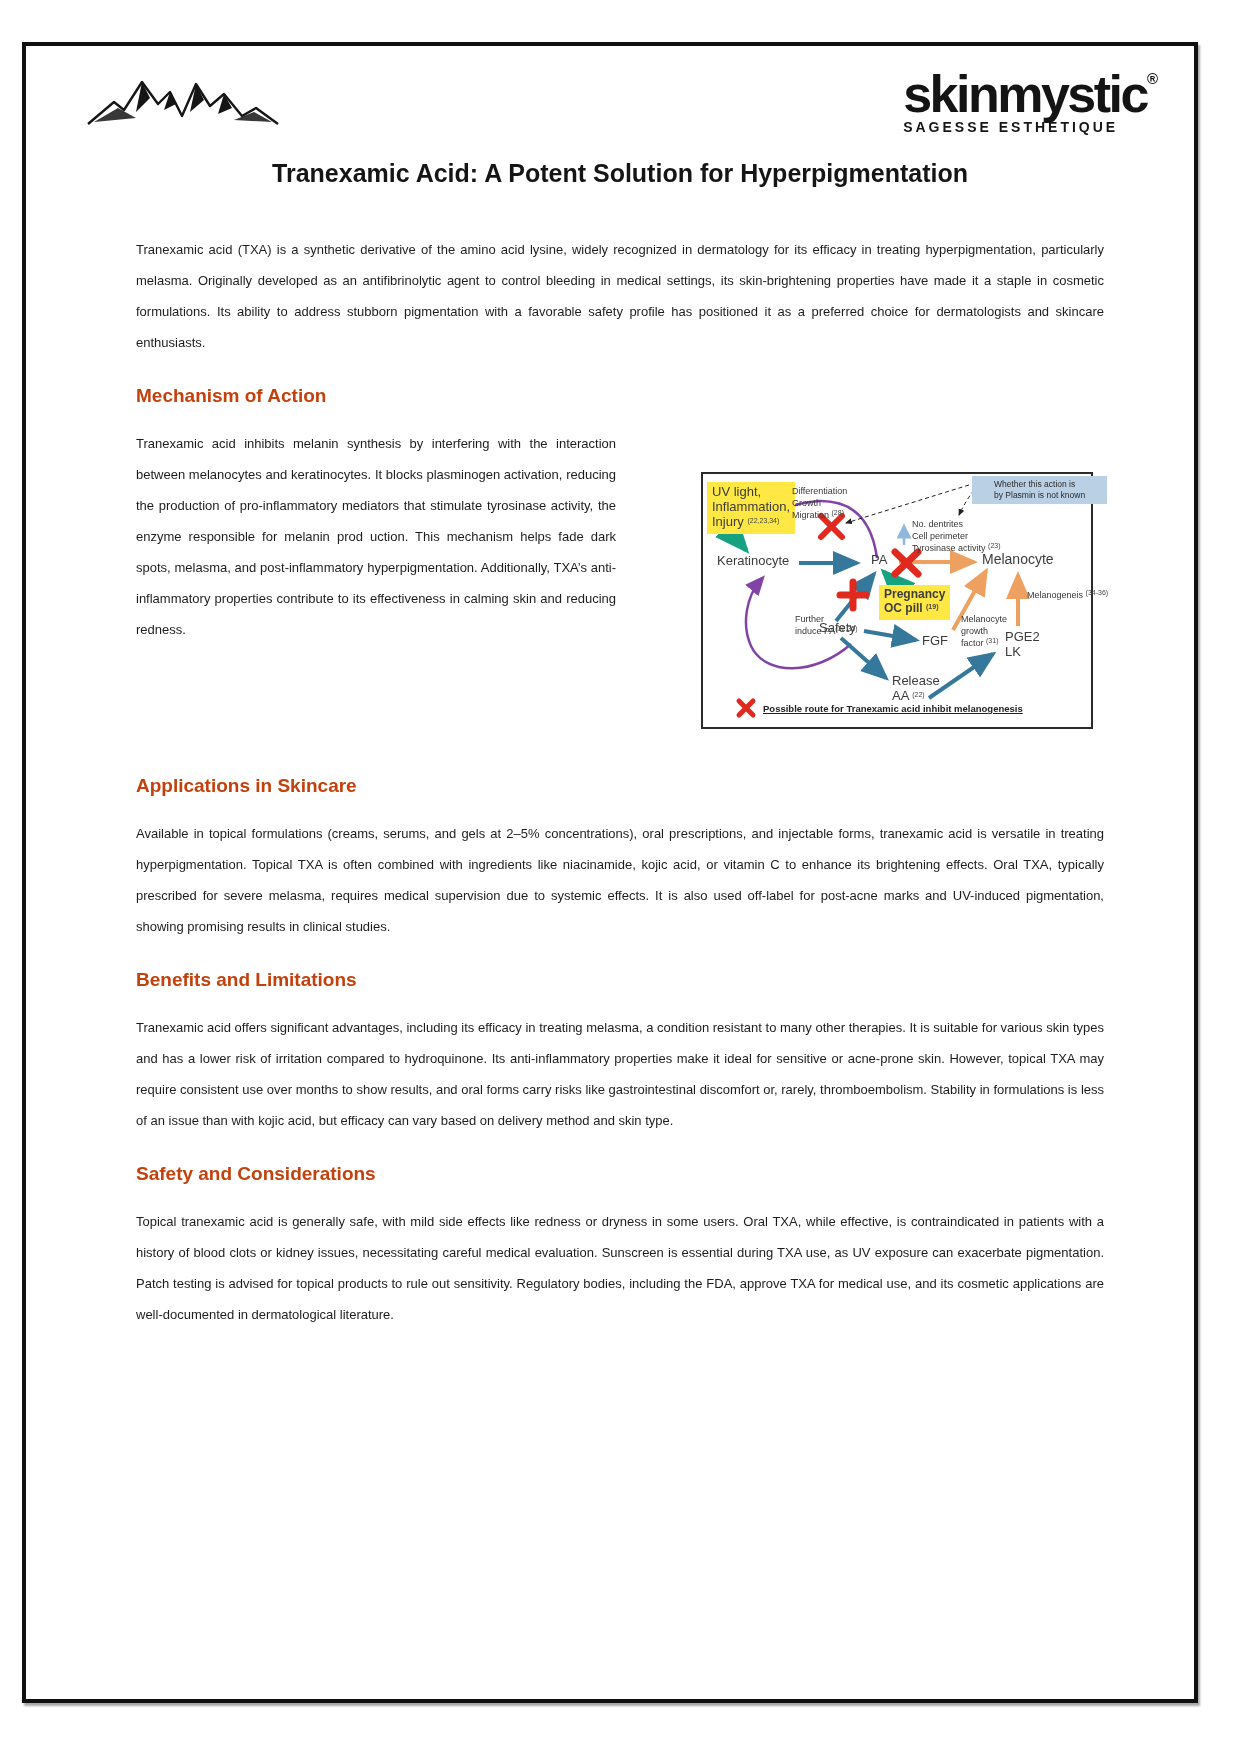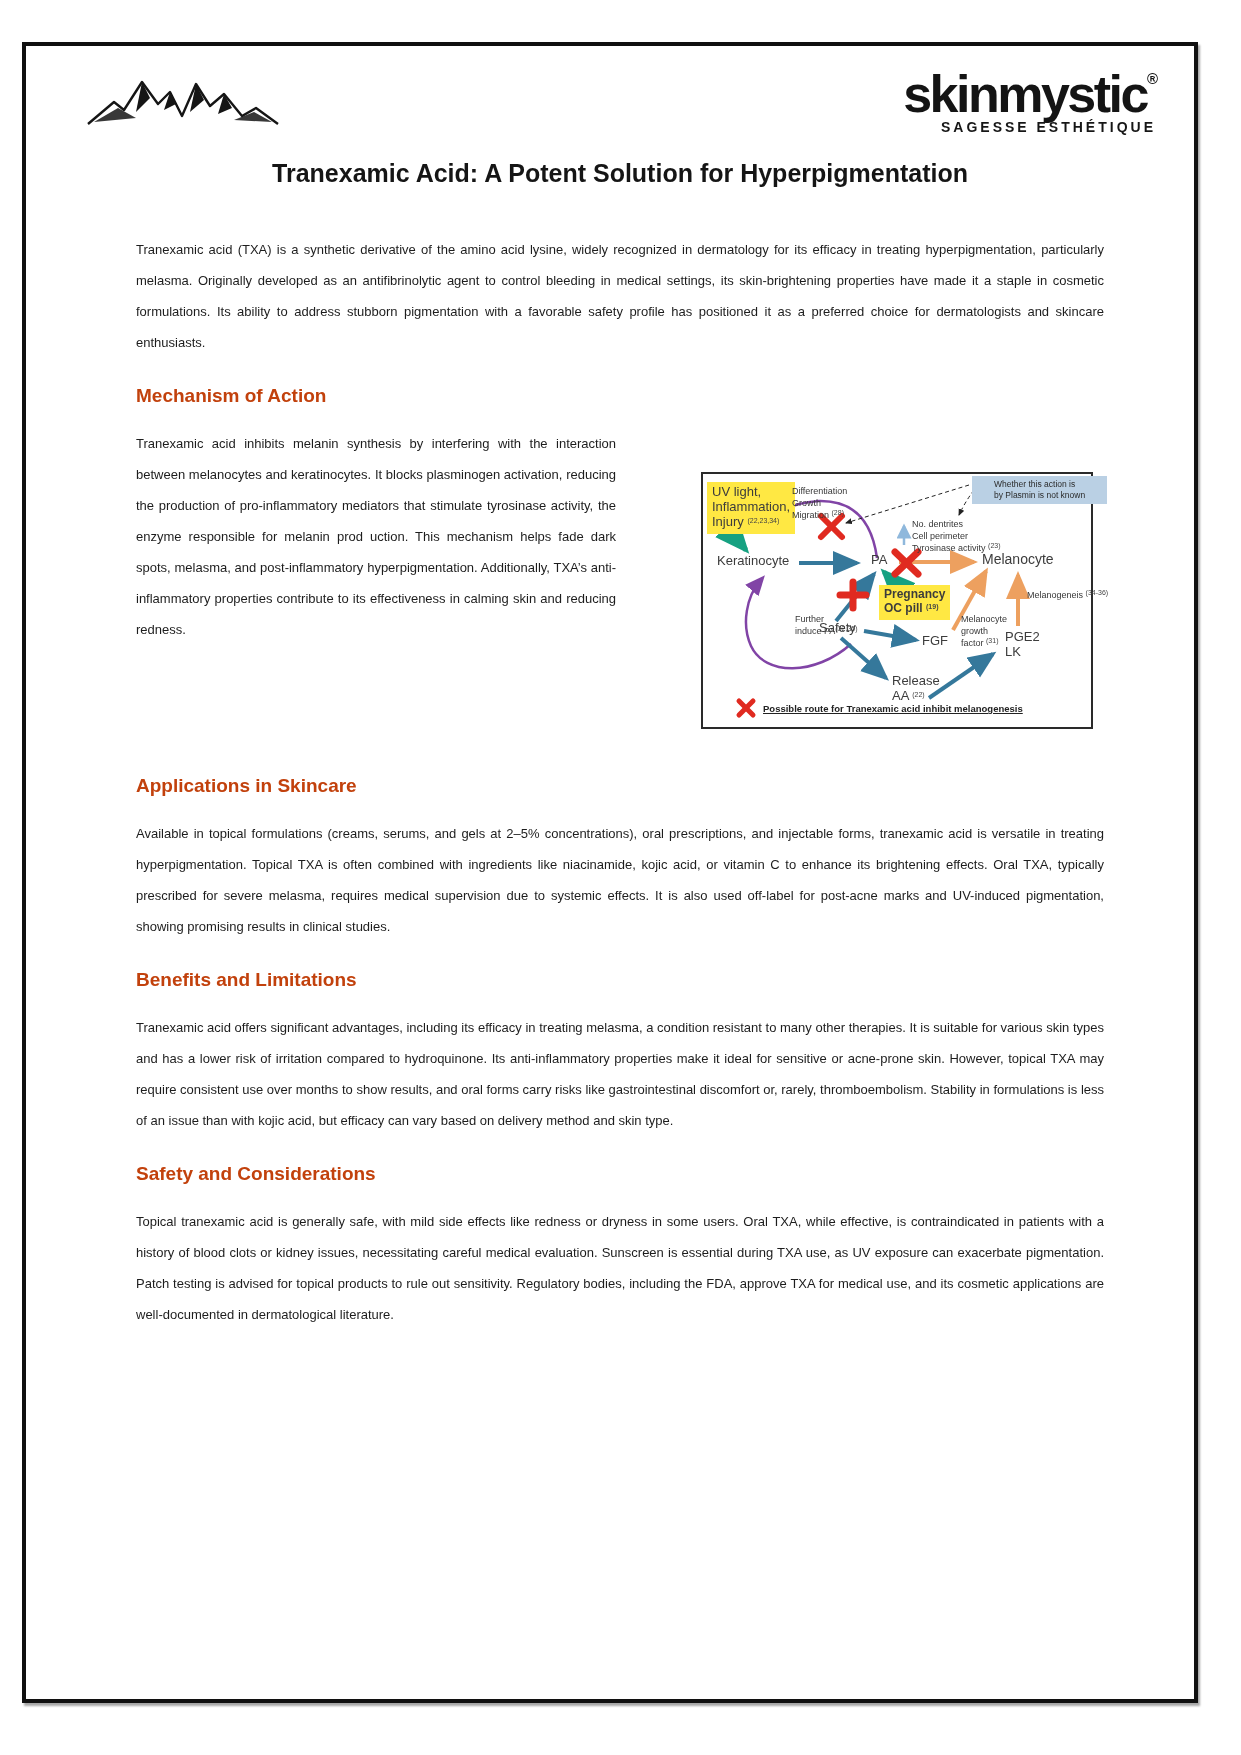--- a/index.html
+++ b/index.html
@@ -5,21 +5,21 @@
   html,body{margin:0;padding:0;background:#ffffff;}
   body{font-family:"Liberation Sans","DejaVu Sans",sans-serif;color:#1c1c1c;}
   .canvas{position:relative;width:1241px;height:1755px;background:#fff;overflow:hidden;}
   .frame{position:absolute;left:22px;top:42px;width:1176px;height:1661px;box-sizing:border-box;
          border:4px solid #101010;background:#fff;box-shadow:2px 3px 2px rgba(0,0,0,.35);}
   .inner{padding:16px 90px 0 110px;}
   
   .hdr{display:flex;align-items:flex-start;margin:0 -54px;}
   .mount: {}
   .mtn{margin-left:2px;margin-top:6px;}
-  .brand{margin-left:auto;text-align:right;margin-top:10px;padding-right:0px;}
+  .brand{margin-left:auto;margin-top:10px;padding-right:0px;}
   .wordmark{font-size:52px;font-weight:800;letter-spacing:-2.5px;line-height:.85;color:#141414;}
   .reg{font-size:15px;font-weight:700;vertical-align:28px;letter-spacing:0;}
   .tagline{font-size:14px;font-weight:600;letter-spacing:3px;color:#161616;margin-top:3px;margin-right:2px;}
   
   h1{font-size:25px;font-weight:700;text-align:center;margin:24px 0 0 0;color:#151515;}
   p.body{font-size:13px;line-height:31px;text-align:justify;margin:21px 0;color:#1d1d1d;}
   p.intro{margin-top:46px;}
   h2{font-size:19px;font-weight:700;margin:27px 0 21px 0;color:#c2410c;}
   h2.clr{clear:both;}
   

